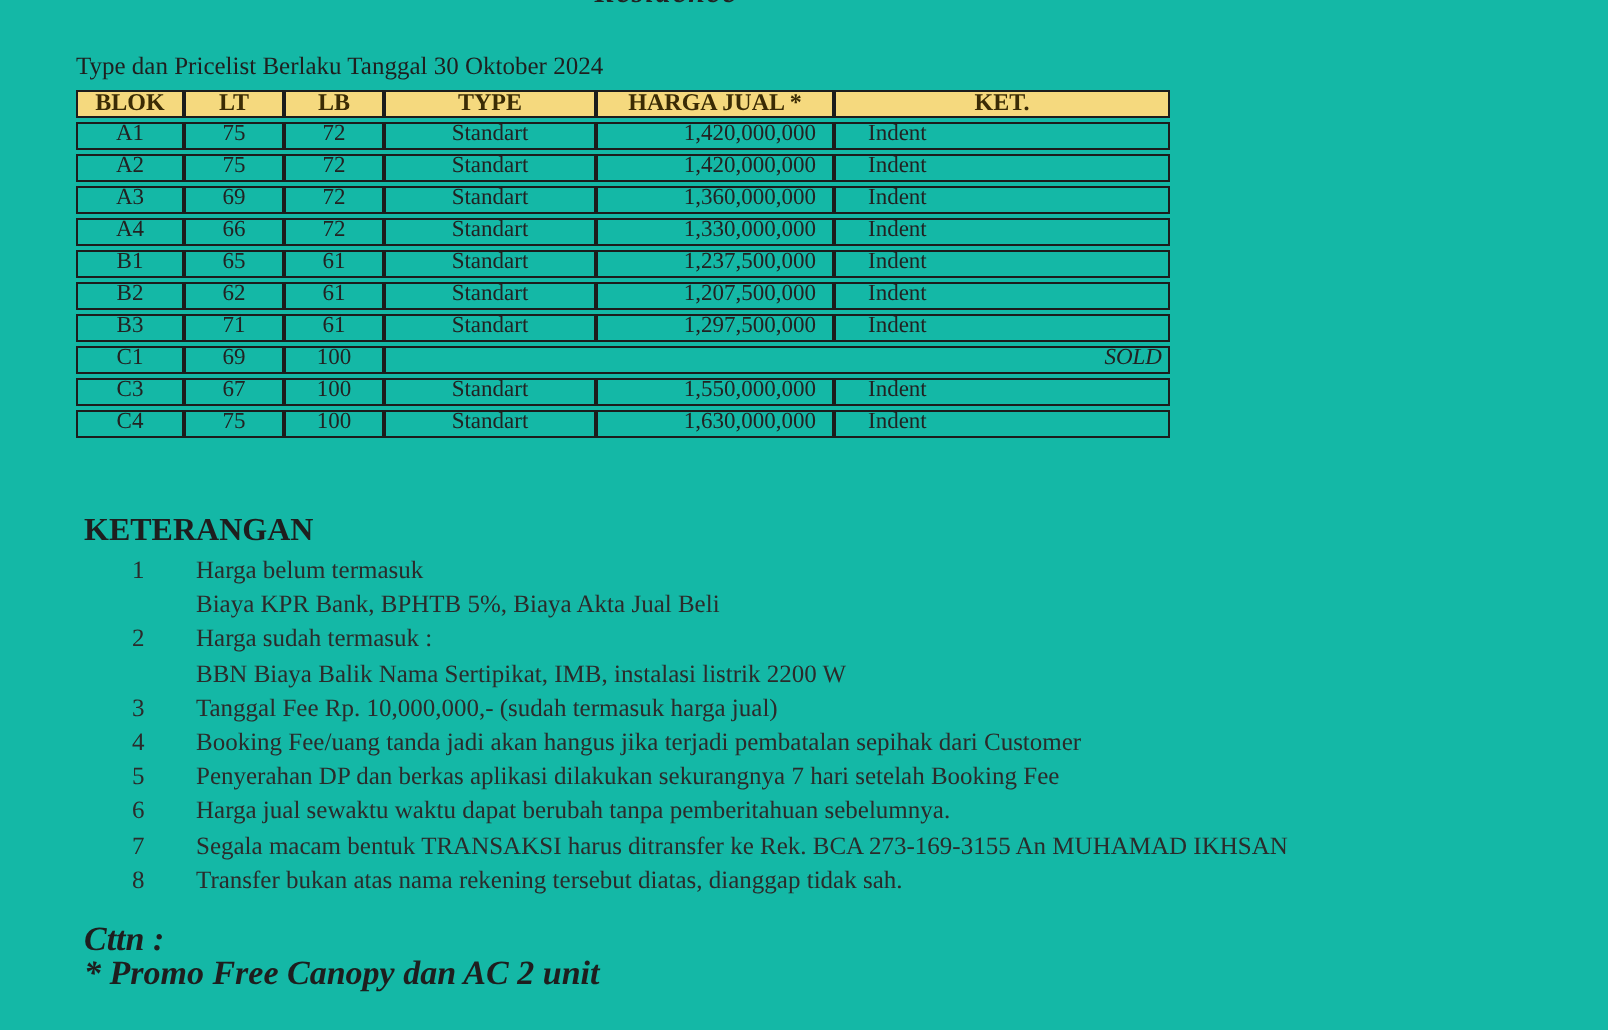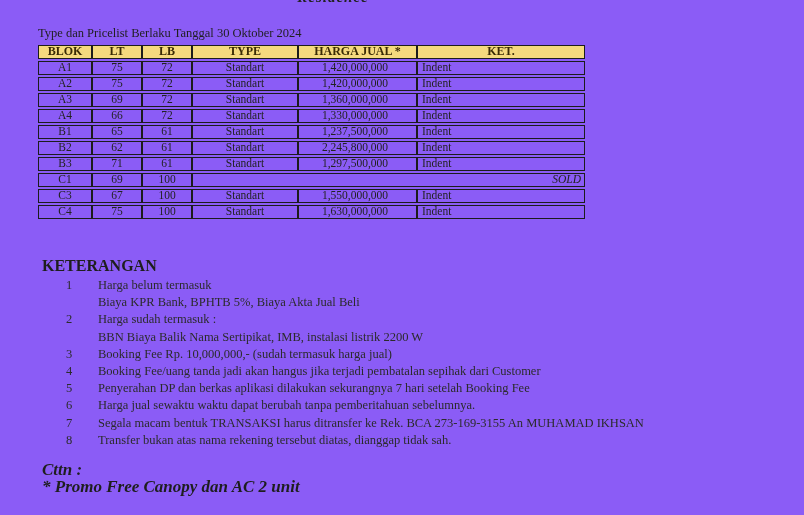--- a/index.html
+++ b/index.html
@@ -7,21 +7,21 @@
     --header-text: #3A2B05;
     --border: #1C1C1C;
     --text: #2B2B2B;
   }
   * { box-sizing: border-box; margin: 0; padding: 0; }
   body { background: #ffffff; font-family: "Liberation Serif", serif; }
   .page {
     position: relative;
     width: 804px;
     height: 515px;
-    background: #8b5cf6;
+    background: #14b8a6;
     overflow: hidden;
     color: var(--text);
   }
   .clipped-top {
     position: absolute;
     left: 268px; top: 0;
     width: 130px; height: 6px;
     overflow: hidden;
     text-align: center;
   }
@@ -59,22 +59,22 @@
     overflow: hidden;
   }
   .pricelist th {
     background: var(--header-bg);
     color: var(--header-text);
     font-weight: bold;
     font-size: 12px;
     margin-top: 28px;
   }
   .pricelist td { text-align: center; color: #222; }
-  .pricelist td.c-harga { padding-right: 8px; }
-  .pricelist td.c-ket { text-align: left; padding-left: 4px; }
+  .pricelist td.c-harga { text-align: right; padding-right: 8px; }
+  .pricelist td.c-ket { text-align: left; padding-left: 16px; }
   .pricelist td.c-sold { text-align: right; font-style: italic; }
   .col-blok { width: 54px; }
   .col-lt { width: 50px; }
   .col-lb { width: 50px; }
   .col-type { width: 106px; }
   .col-harga { width: 119px; }
   .col-ket { width: 168px; }
   .keterangan {
     position: absolute;
     left: 42px; top: 258px;
@@ -175,21 +175,21 @@
           <td class="c-lb">61</td>
           <td class="c-type">Standart</td>
           <td class="c-harga">1,237,500,000</td>
           <td class="c-ket">Indent</td>
         </tr>
         <tr>
           <td class="c-blok">B2</td>
           <td class="c-lt">62</td>
           <td class="c-lb">61</td>
           <td class="c-type">Standart</td>
-          <td class="c-harga">2,245,800,000</td>
+          <td class="c-harga">1,207,500,000</td>
           <td class="c-ket">Indent</td>
         </tr>
         <tr>
           <td class="c-blok">B3</td>
           <td class="c-lt">71</td>
           <td class="c-lb">61</td>
           <td class="c-type">Standart</td>
           <td class="c-harga">1,297,500,000</td>
           <td class="c-ket">Indent</td>
         </tr>
@@ -232,21 +232,21 @@
         <div class="ket-row">
           <span class="ket-num">2</span>
           <span class="ket-text">Harga sudah termasuk :</span>
         </div>
         <div class="ket-row">
           <span class="ket-num"></span>
           <span class="ket-text">BBN Biaya Balik Nama Sertipikat, IMB, instalasi listrik 2200 W</span>
         </div>
         <div class="ket-row">
           <span class="ket-num">3</span>
-          <span class="ket-text">Booking Fee Rp. 10,000,000,- (sudah termasuk harga jual)</span>
+          <span class="ket-text">Tanggal Fee Rp. 10,000,000,- (sudah termasuk harga jual)</span>
         </div>
         <div class="ket-row">
           <span class="ket-num">4</span>
           <span class="ket-text">Booking Fee/uang tanda jadi akan hangus jika terjadi pembatalan sepihak dari Customer</span>
         </div>
         <div class="ket-row">
           <span class="ket-num">5</span>
           <span class="ket-text">Penyerahan DP dan berkas aplikasi dilakukan sekurangnya 7 hari setelah Booking Fee</span>
         </div>
         <div class="ket-row">

